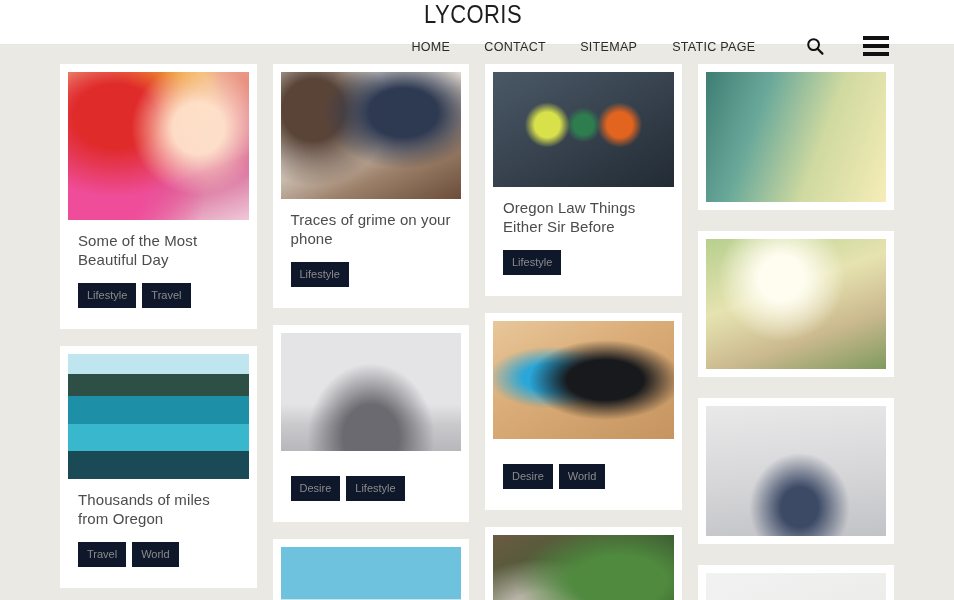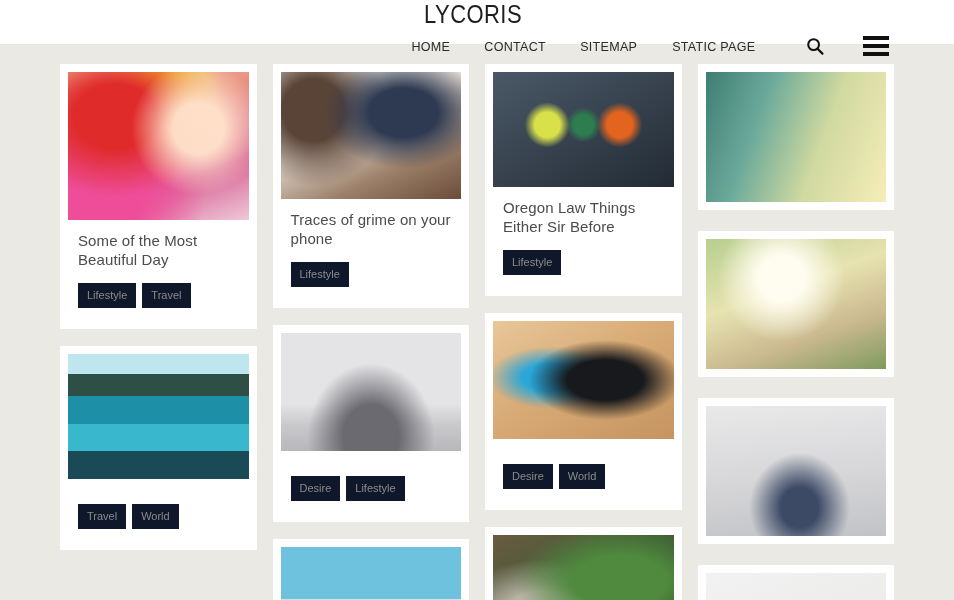--- a/index.html
+++ b/index.html
@@ -203,20 +203,21 @@
 </header>
 
 <main class="content">
   <div class="masonry" id="masonry"><div class="card"><div class="thumb img-shopping" aria-label="woman shopping looking at smartphone" style="height: 148px;"></div><div class="card-body">
           <div class="card-title">Some of the Most Beautiful Day</div>
           <div class="tags">
             <span class="tag">Lifestyle</span>
             <span class="tag">Travel</span>
           </div>
         </div></div><div class="card"><div class="thumb img-canoe" aria-label="woman paddling canoe on a blue lake" style="height: 125px;"></div><div class="card-body">
+          <div class="card-title">Thousands of miles from Oregon</div>
           <div class="tags">
             <span class="tag">Travel</span>
             <span class="tag">World</span>
           </div>
         </div></div><div class="card"><div class="thumb img-grime" aria-label="person holding a smartphone in living room" style="height: 127px;"></div><div class="card-body">
           <div class="card-title">Traces of grime on your phone</div>
           <div class="tags">
             <span class="tag">Lifestyle</span>
           </div>
         </div></div><div class="card"><div class="thumb img-bridge" aria-label="two people with arms raised near a bridge" style="height: 118px;"></div><div class="card-body">

